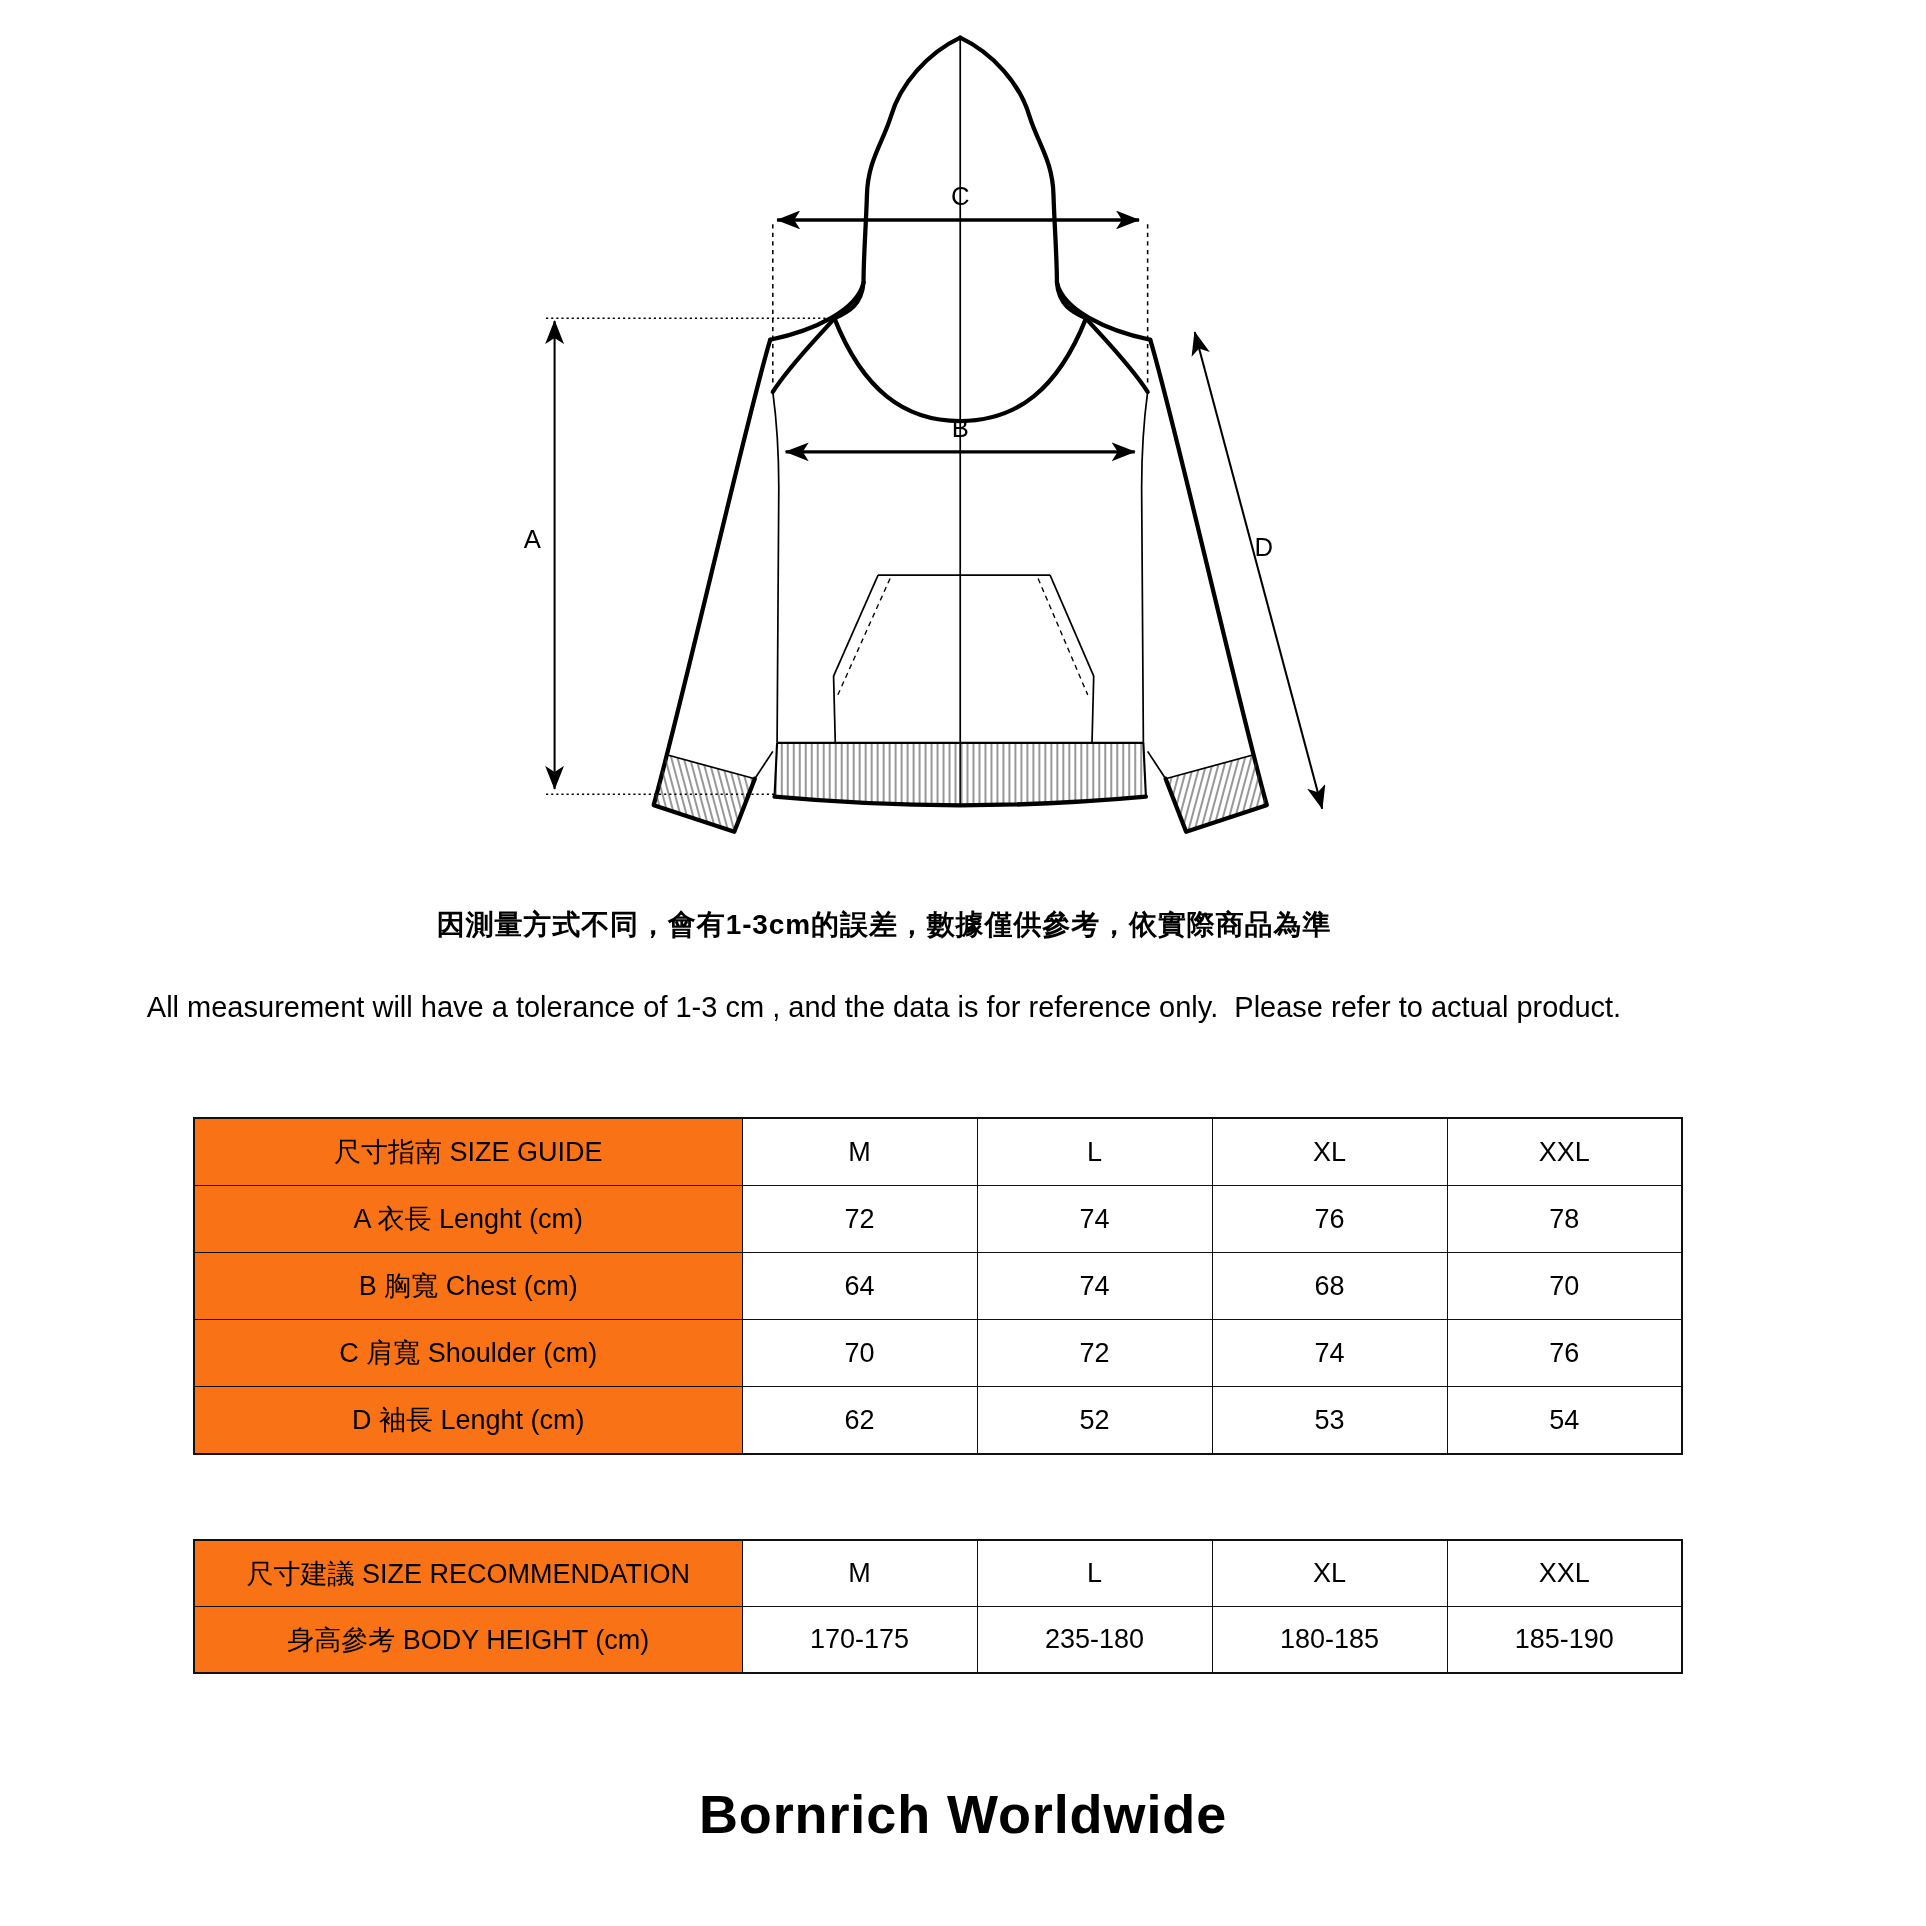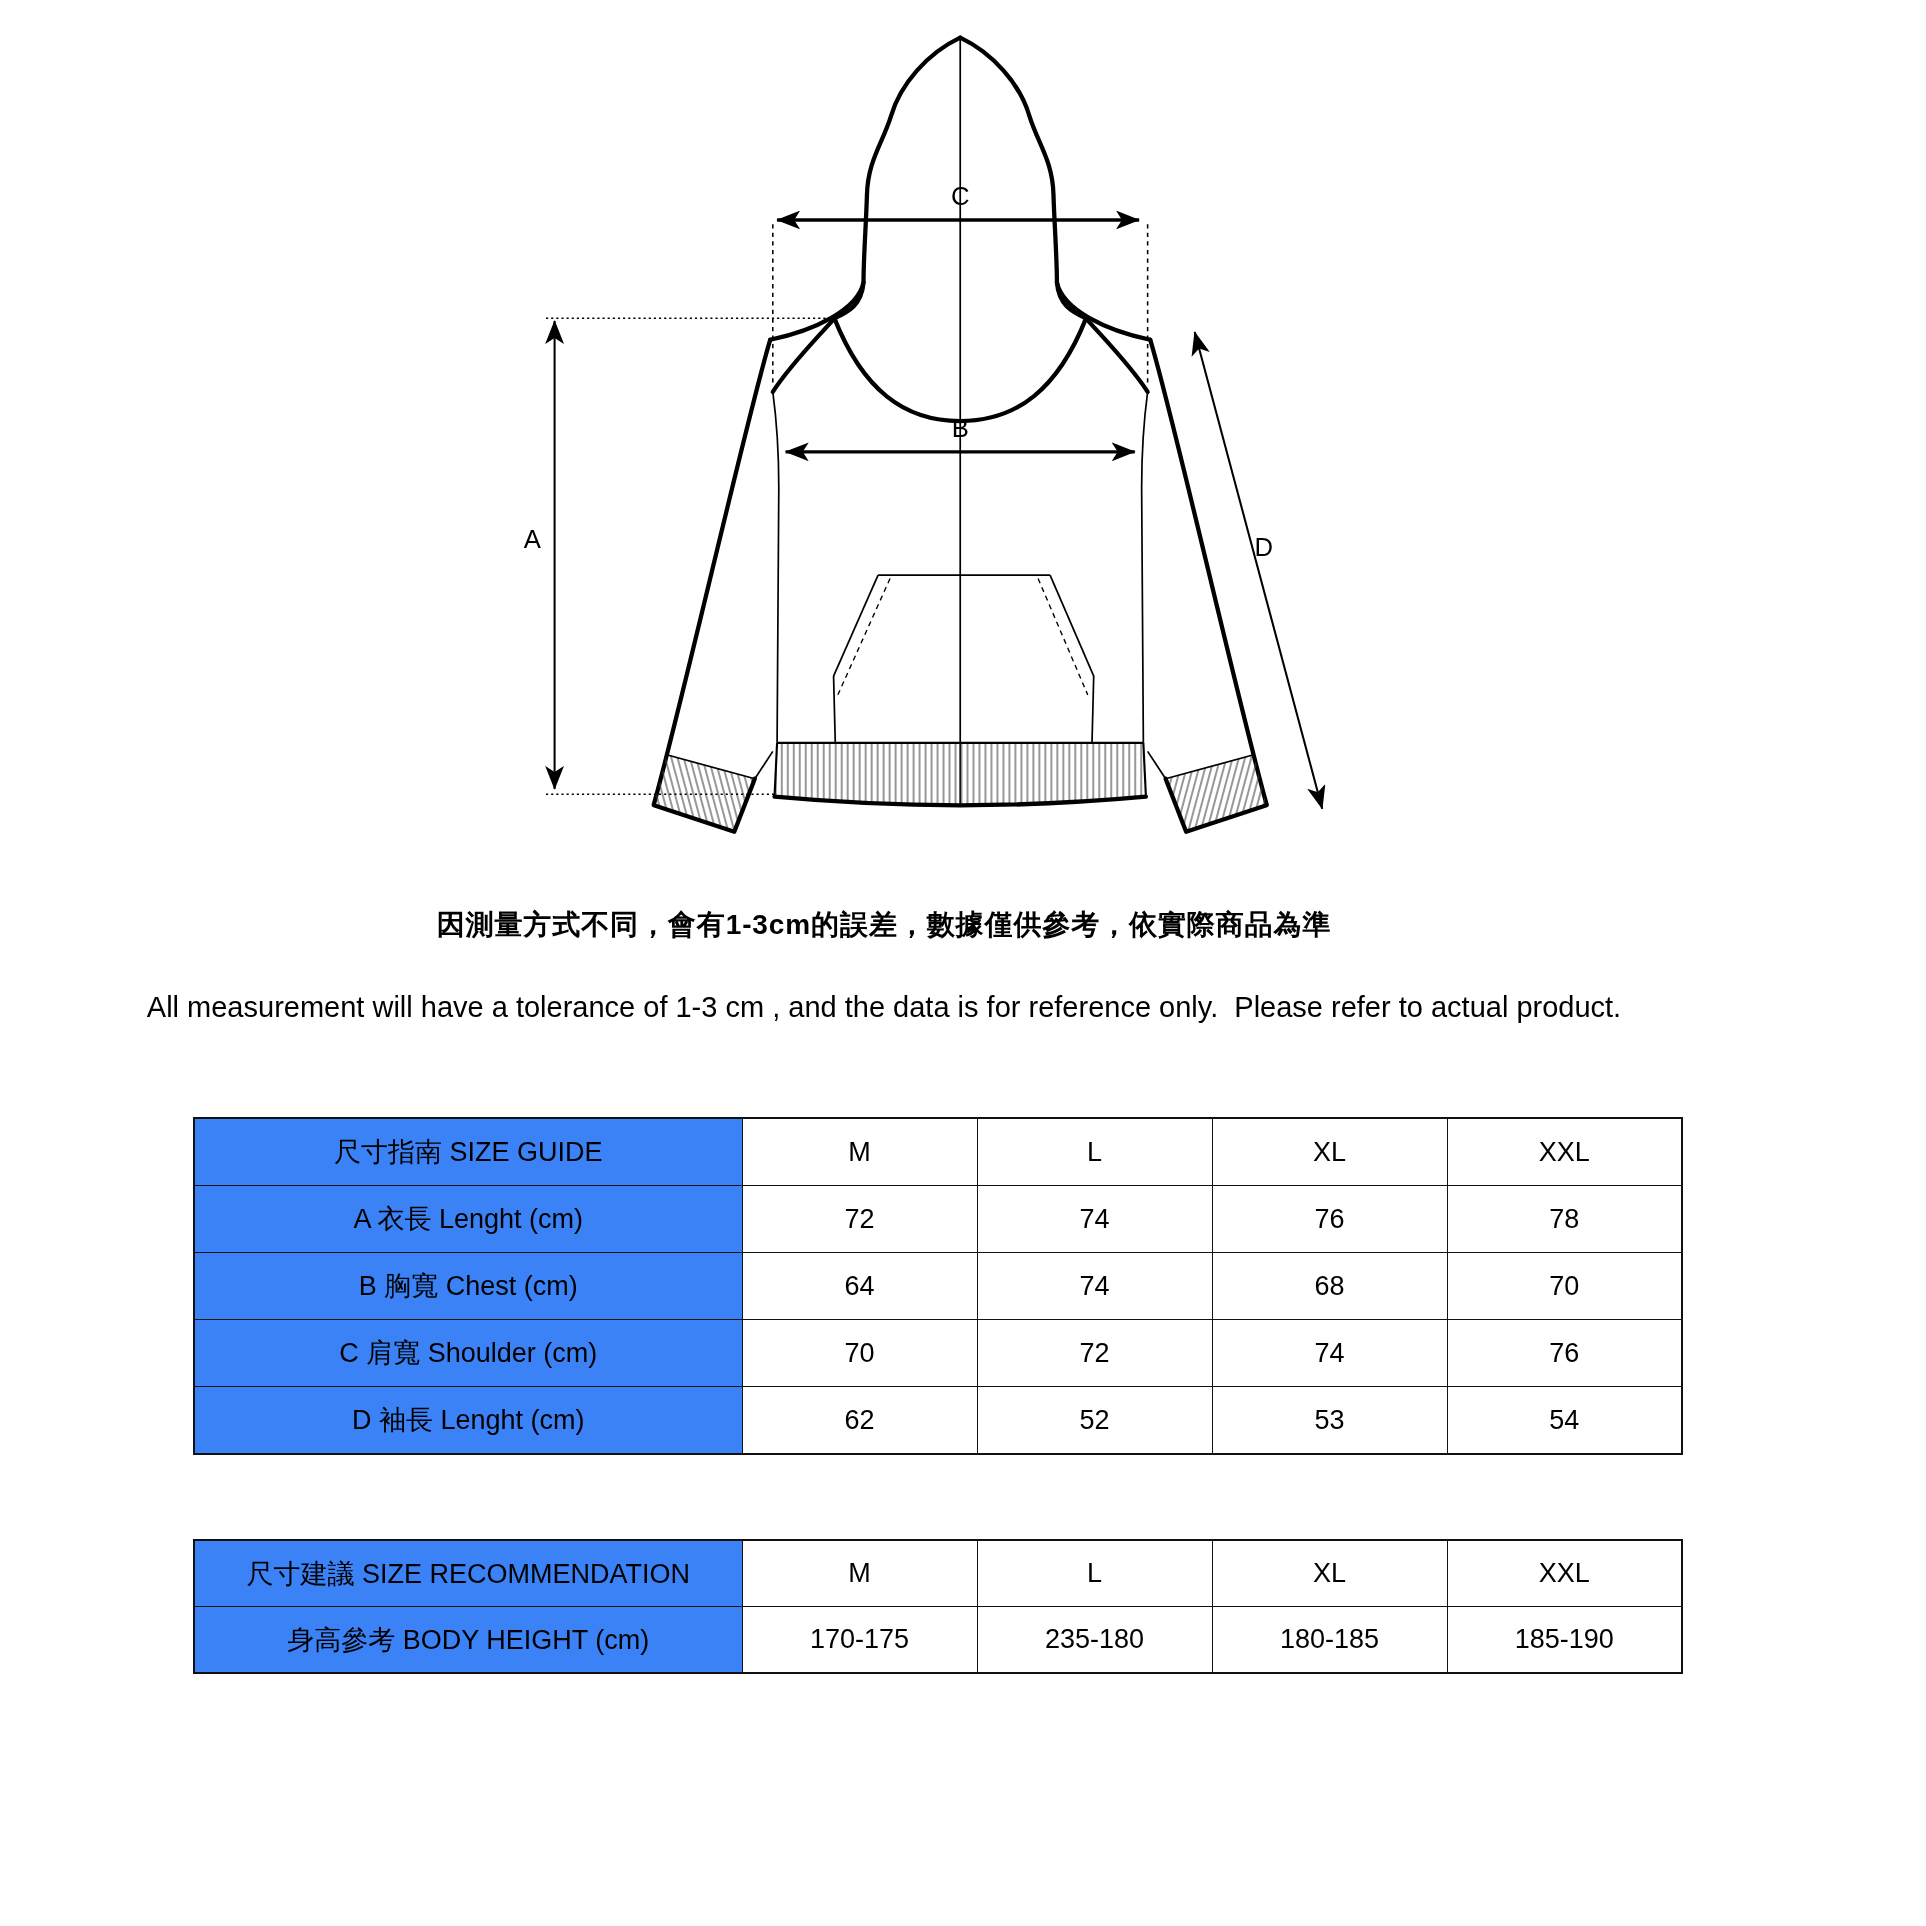--- a/index.html
+++ b/index.html
@@ -9,21 +9,21 @@
   #diagram{position:absolute;left:475px;top:21.4px;width:890px;height:848px;}
   
   .note{position:absolute;left:0;width:1768px;text-align:center;white-space:pre-wrap;}
   #note-zh{top:906px;font-size:28px;font-weight:600;letter-spacing:0.9px;}
   #note-en{top:991px;font-size:29px;font-weight:400;}
   
   table.sz{position:absolute;left:193px;border-collapse:collapse;table-layout:fixed;
            width:1488px;font-size:27px;text-align:center;}
   table.sz td{border:1.7px solid #111;padding:0;vertical-align:middle;}
   table.sz{border:2.6px solid #111;}
-  td.hd{background:#3b82f6;margin-top:48px;}
+  td.hd{background:#f97316;margin-top:48px;}
   #table-size-guide{top:1117px;}
   #table-size-guide td{height:66px;}
   #table-recommend{top:1539px;}
   #table-recommend td{height:65px;}
   
   #brand{position:absolute;left:0;top:1783px;width:1926px;text-align:center;
          font-size:54px;font-weight:700;letter-spacing:0.9px;}
   svg text{font-family:"Liberation Sans", sans-serif;font-size:30px;fill:#000;}
 </style>
 </head>
@@ -197,15 +197,16 @@
       <tr>
         <td class="hd">身高參考 BODY HEIGHT (cm)</td>
         <td>170-175</td>
         <td>235-180</td>
         <td>180-185</td>
         <td>185-190</td>
       </tr>
     </tbody>
   </table>
 
+  <div id="brand">Bornrich Worldwide</div>
 
 </div>
 
 
 </body></html>

